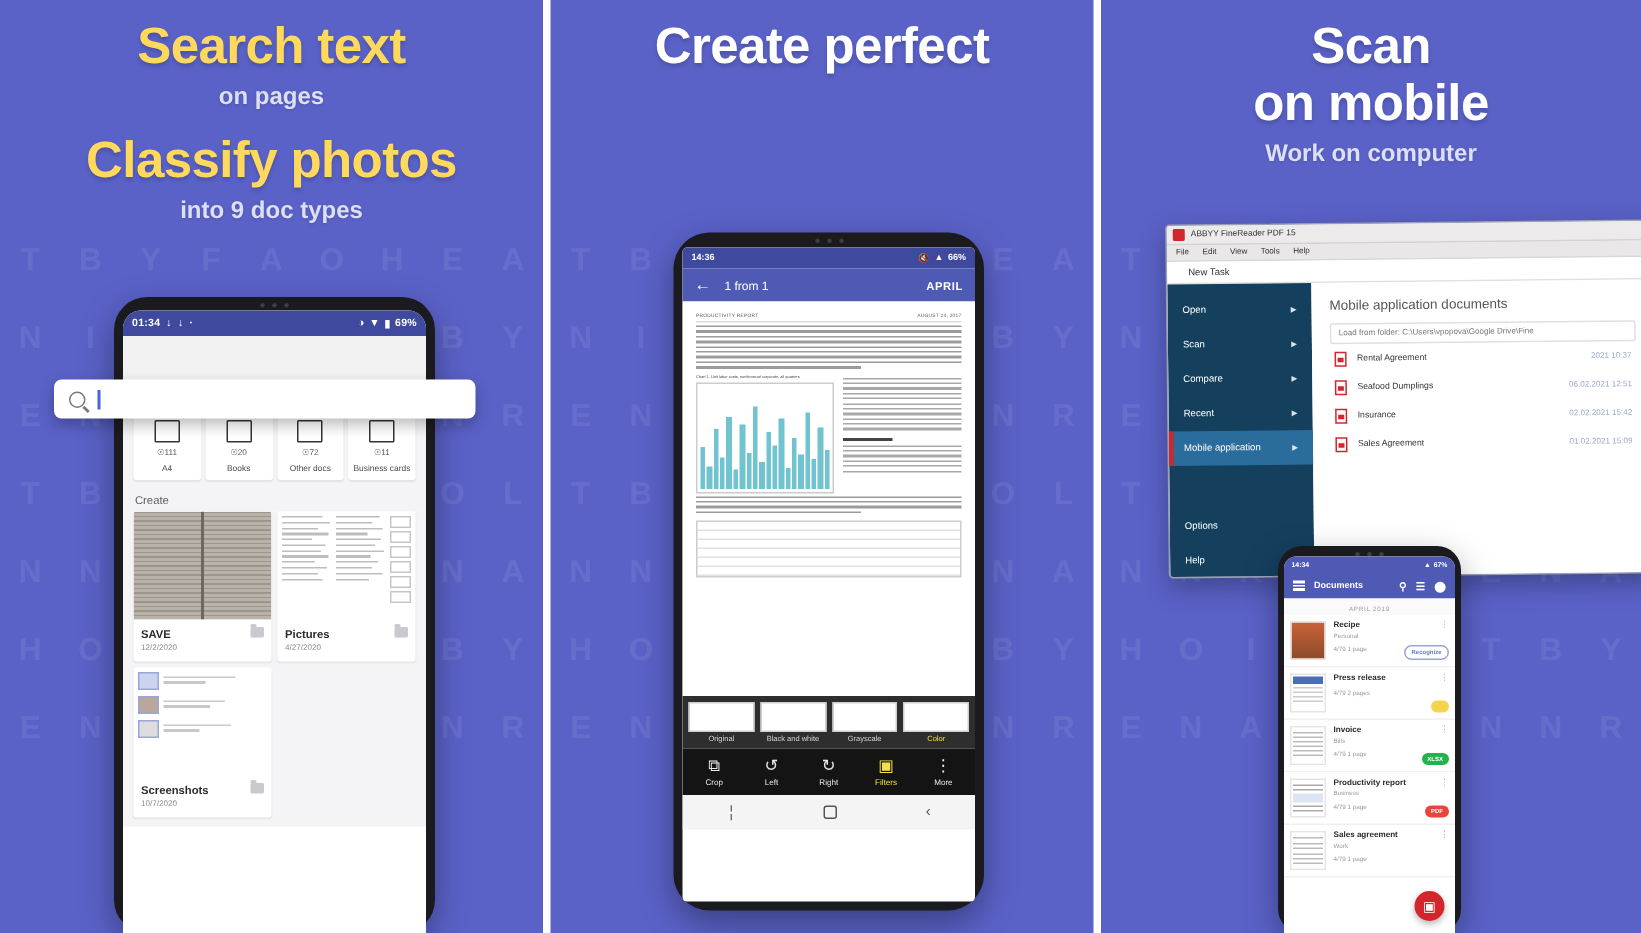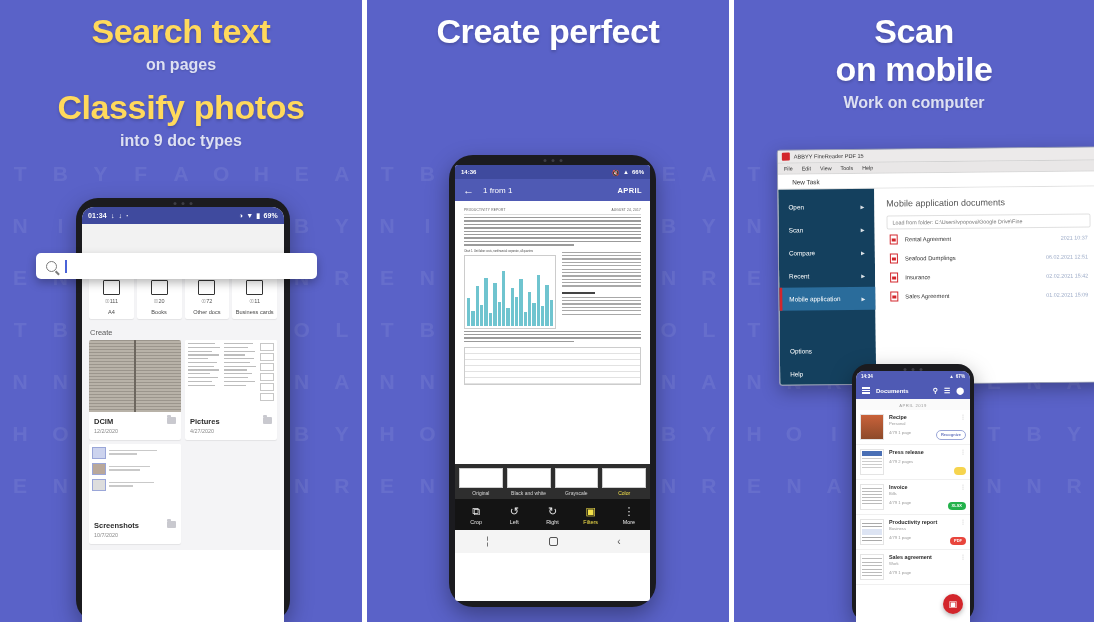--- a/index.html
+++ b/index.html
@@ -366,21 +366,21 @@
         </div>
 
         <div class="albums-title">Create</div>
         <div class="albums-grid" id="albumsgrid">
             <div class="album">
               <div class="thumb">
                 <div class="art-notebook"></div>
               </div>
               <div class="meta">
                 <div>
-                  <div class="nm">DCIM</div>
+                  <div class="nm">SAVE</div>
                   <div class="dt">12/2/2020</div>
                 </div>
                 <span class="fold"></span>
               </div>
             </div>
             <div class="album">
               <div class="thumb">
                 <div class="art-doc">
                   <div class="col">
                     <i style="width:80%"></i>

